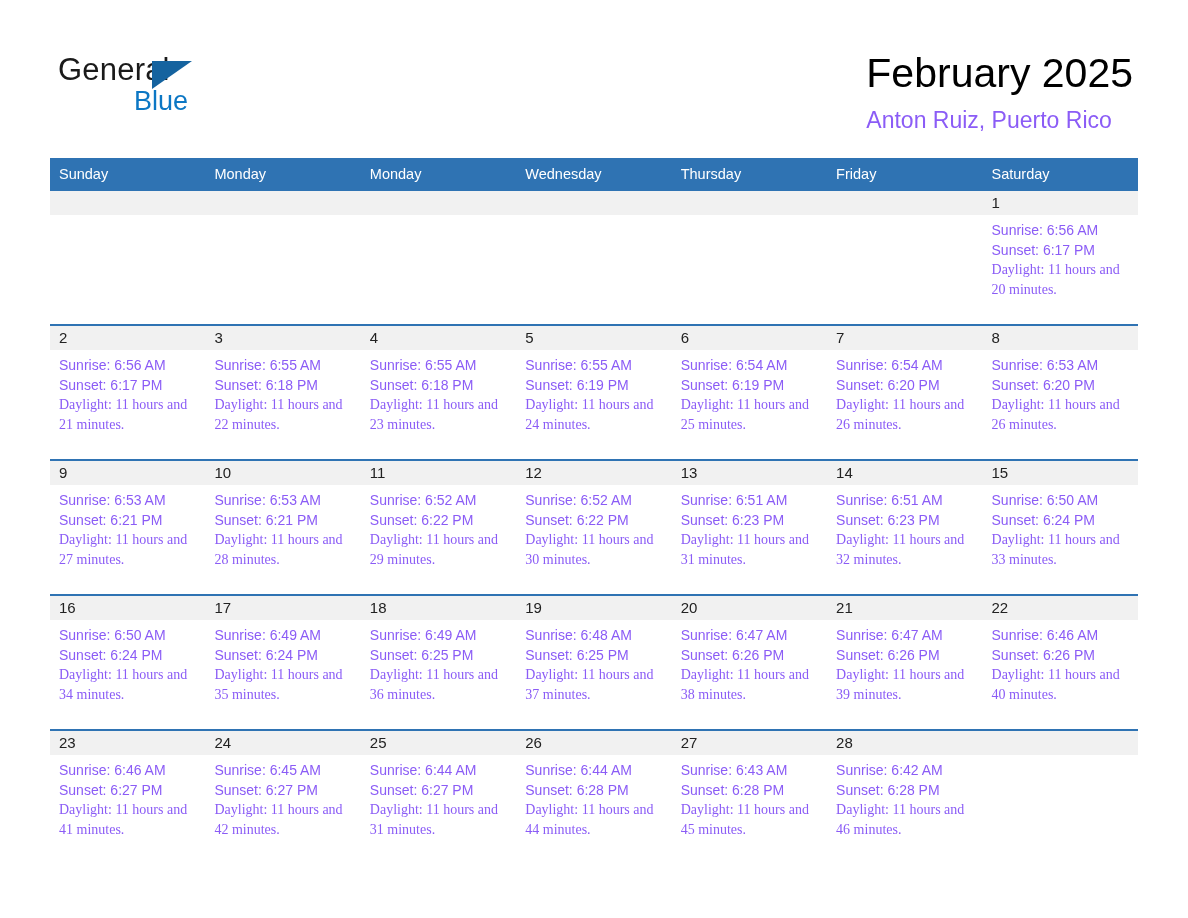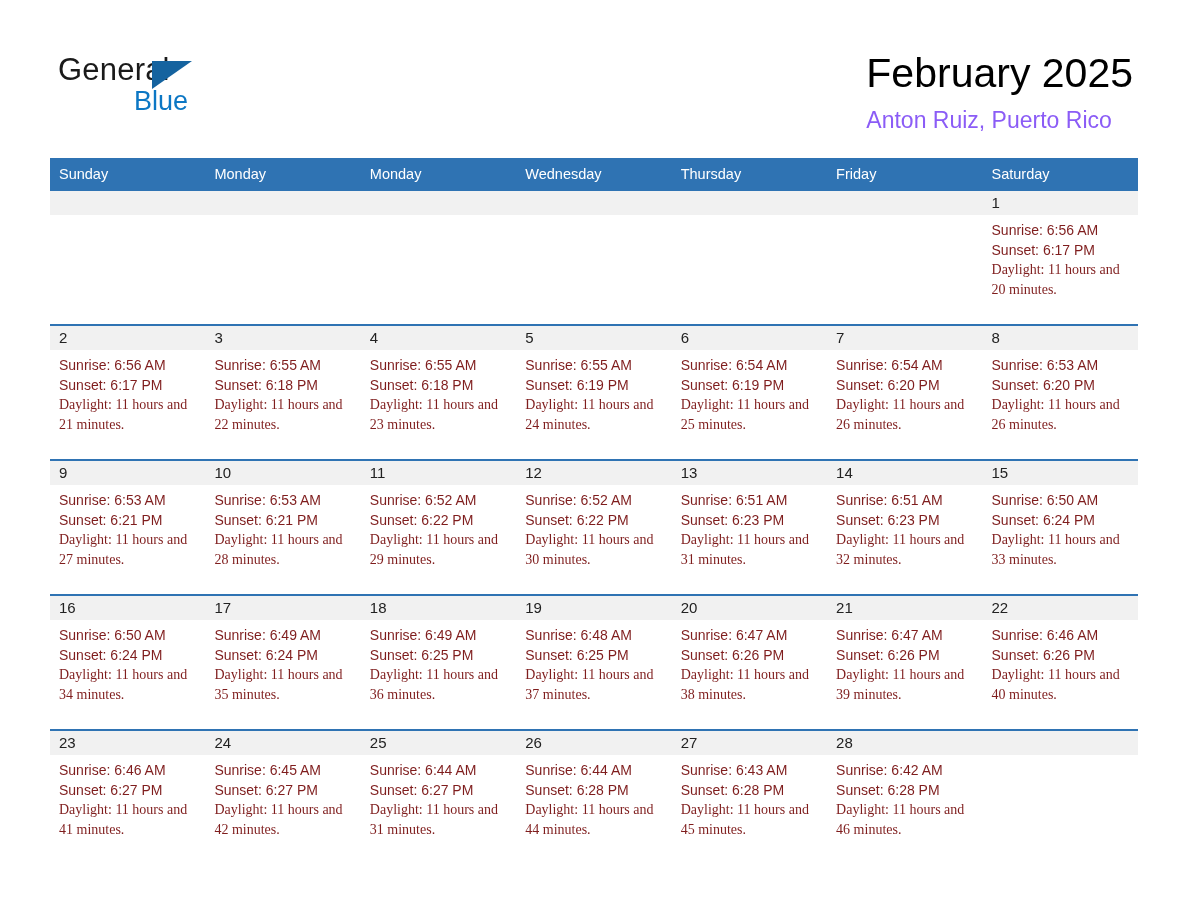--- a/index.html
+++ b/index.html
@@ -130,21 +130,21 @@
   .daynum-band.empty {
     color: transparent;
   }
   td.blank .daynum-band {
     background: #f1f1f1;
   }
   .cell-body {
     padding: 5px 8px 0 9px;
     font-size: 14px;
     line-height: 20px;
-    color: #7f1d1d;
+    color: #8b5cf6;
   }
   .cell-body div {
     white-space: nowrap;
   }
   .cell-body .daylight-line {
     white-space: normal;
     font-family: Liberation Serif, serif;
   }
 </style>
 </head>

